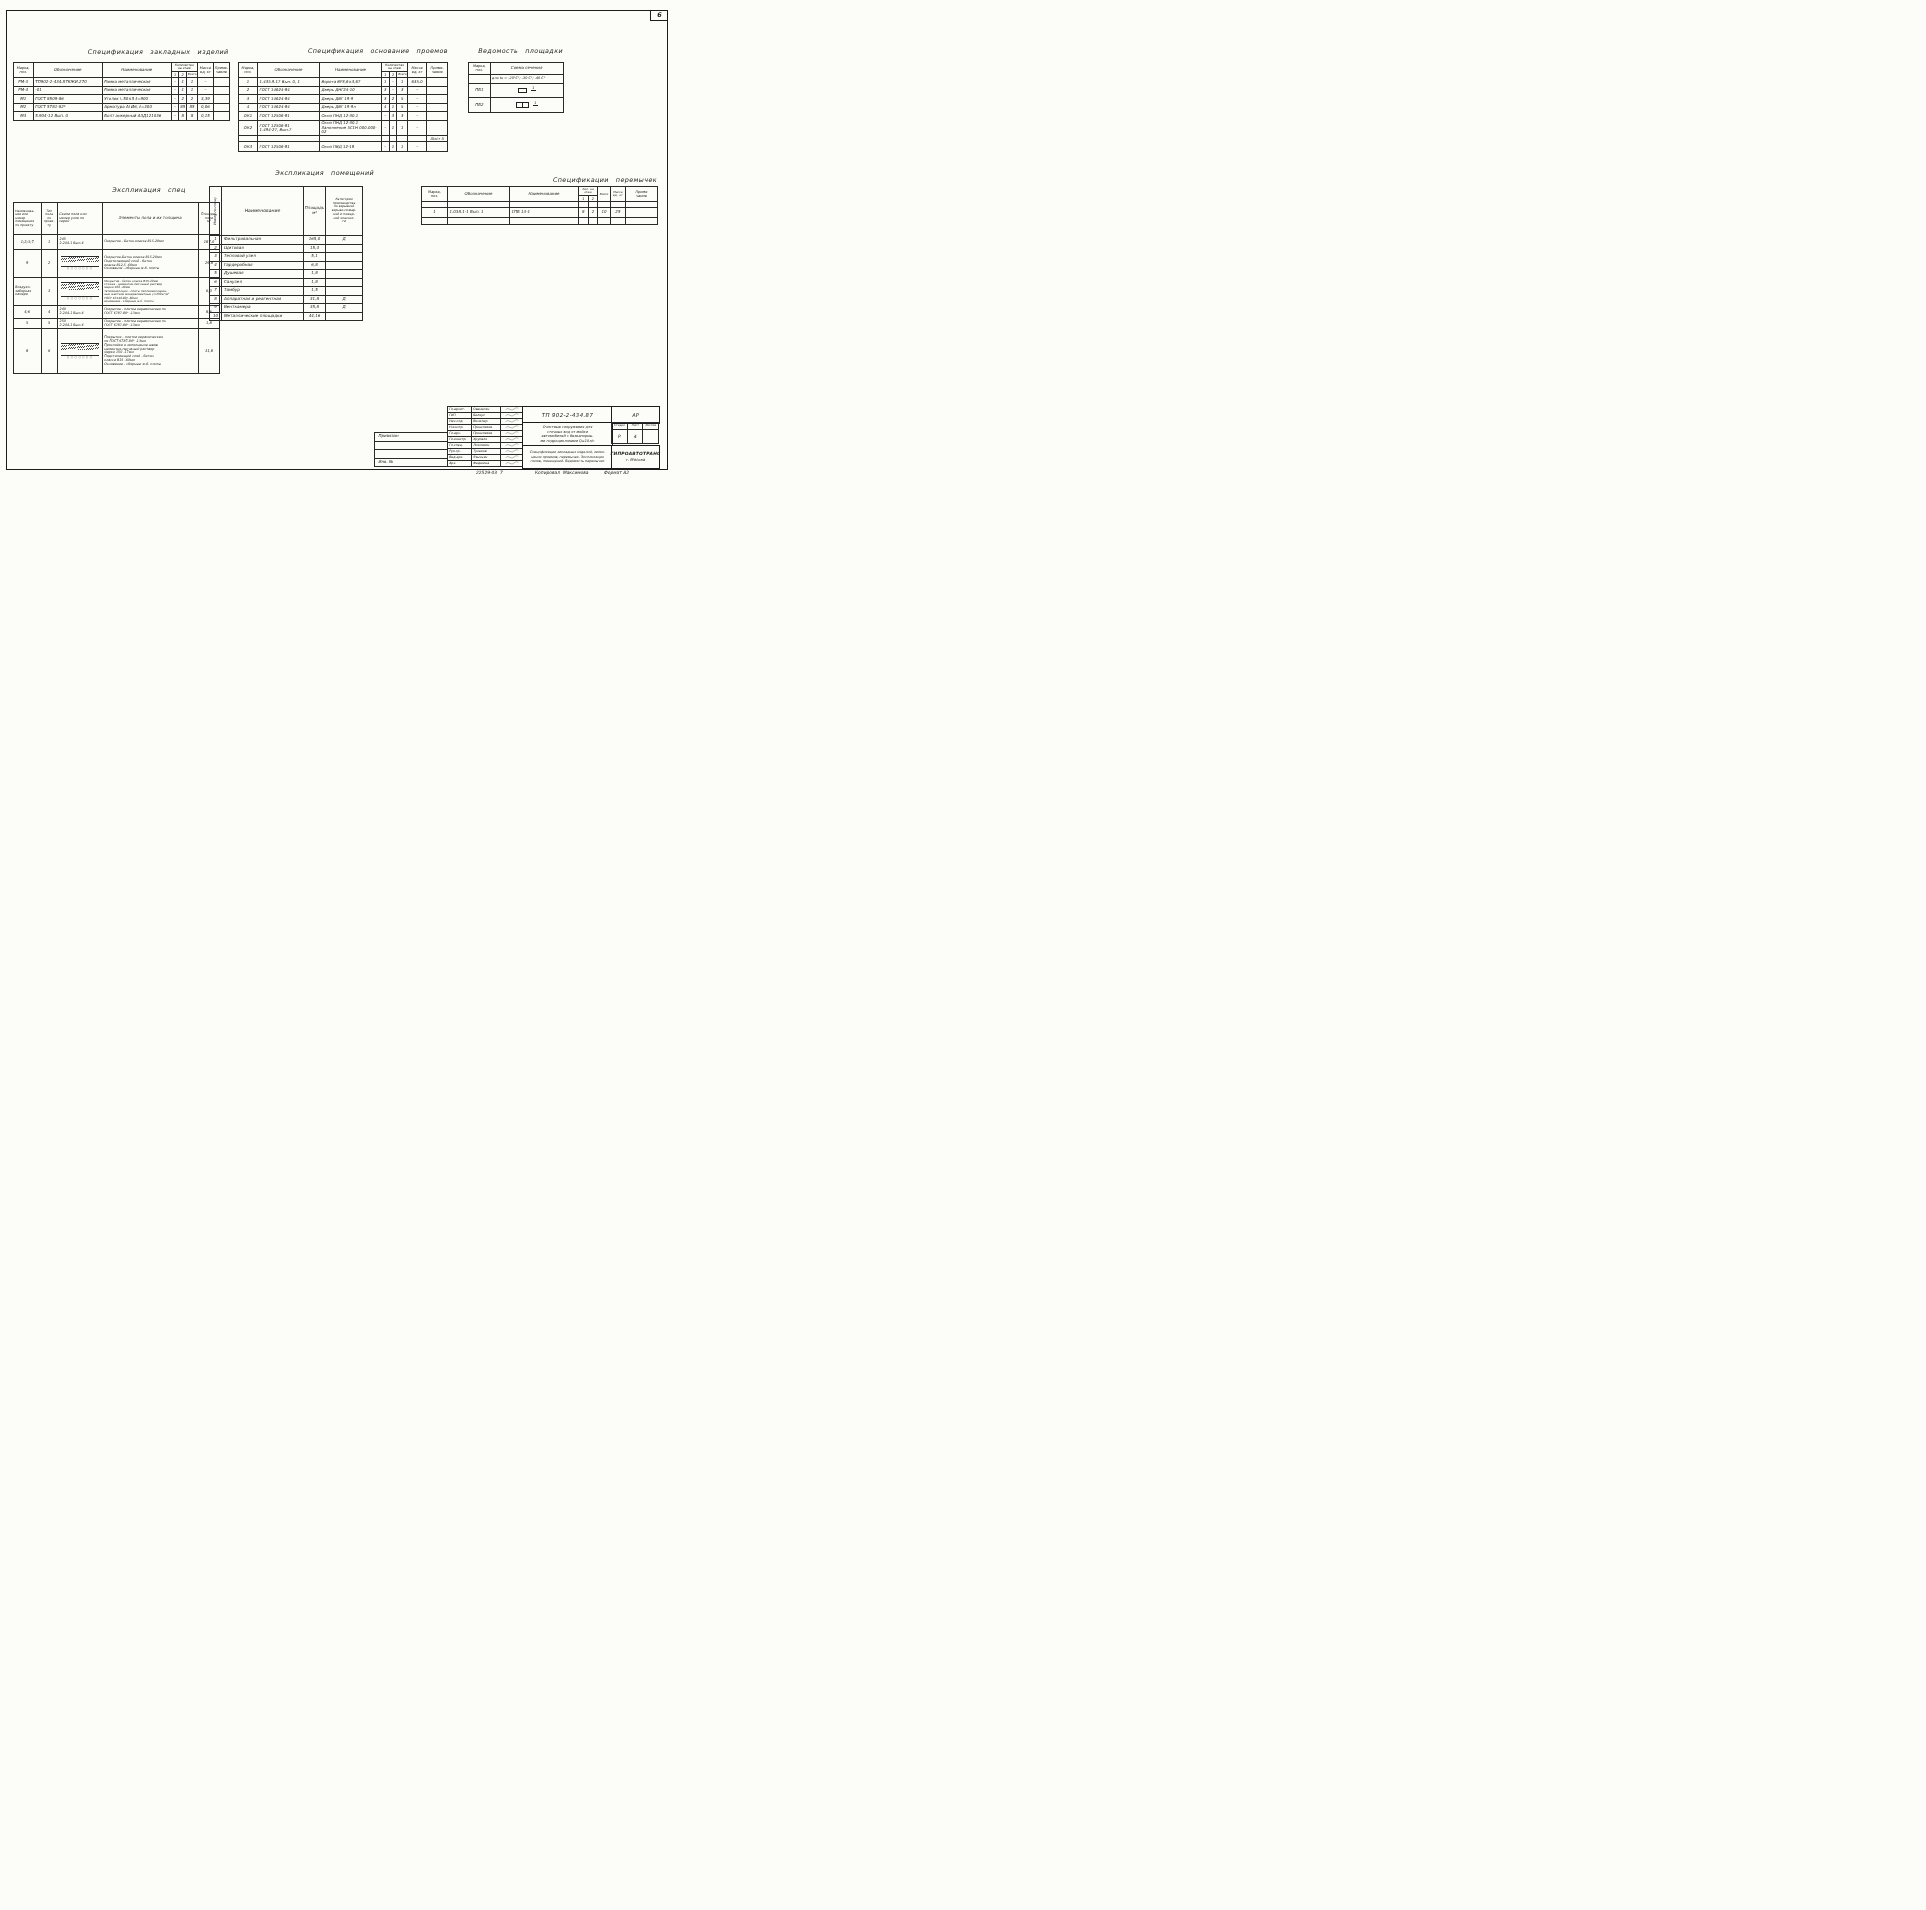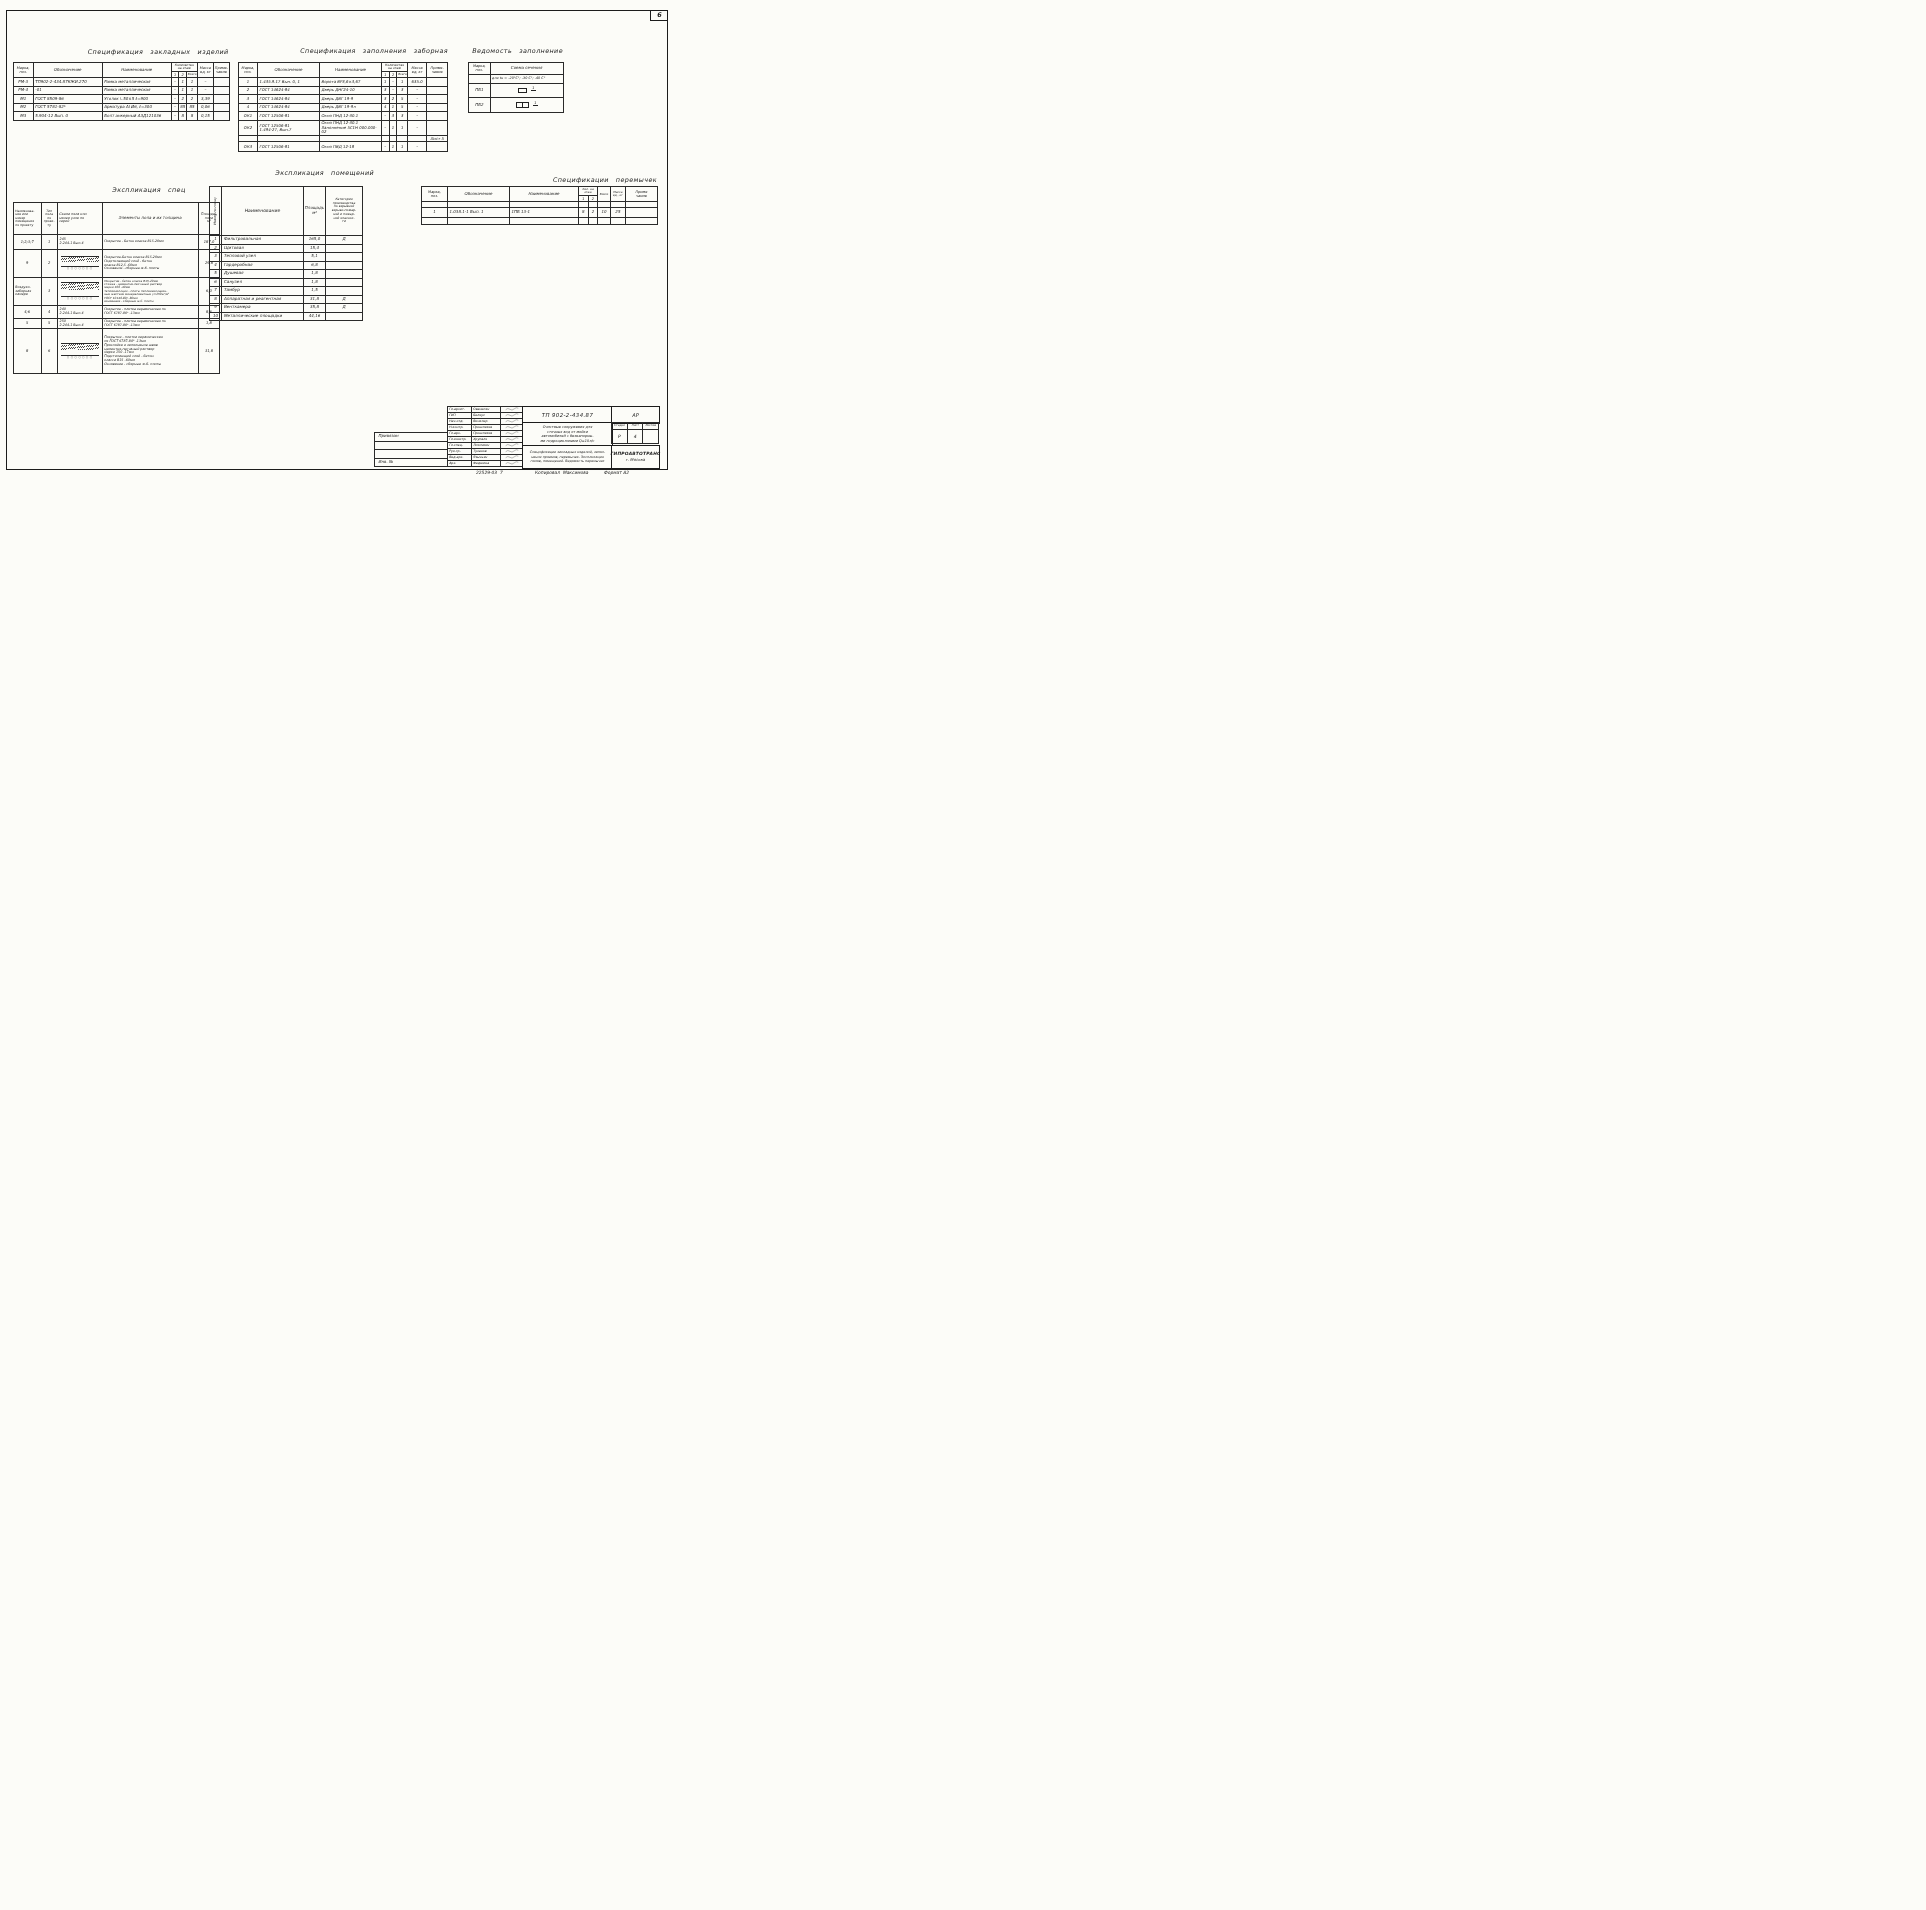--- a/index.html
+++ b/index.html
@@ -137,21 +137,21 @@
           <td class="pre nm">Болт анкерный АЗД121036</td>
           <td>–</td>
           <td>8</td>
           <td>8</td>
           <td>0,15</td>
           <td class="notecell"></td>
         </tr>
       </tbody>
   </table>
 
-  <div class="title" style="left:238px; top:47px; width:210px;">Спецификация заполнения заборная</div>
+  <div class="title" style="left:238px; top:47px; width:210px;">Спецификация основание проемов</div>
   <table class="tbl" id="t2" style="left:238px; top:62px; width:210px;">
     <colgroup>
         <col style="width:19px">
         <col style="width:62px">
         <col style="width:62px">
         <col style="width:7.7px">
         <col style="width:7.7px">
         <col style="width:10.8px">
         <col style="width:19px">
         <col style="width:21px">
@@ -262,21 +262,21 @@
           <td class="pre nm">Окно ПВД 12-18</td>
           <td>–</td>
           <td>1</td>
           <td>1</td>
           <td>–</td>
           <td class="notecell"></td>
         </tr>
       </tbody>
   </table>
 
-  <div class="title" style="left:468px; top:47px; width:95px;">Ведомость заполнение</div>
+  <div class="title" style="left:468px; top:47px; width:95px;">Ведомость площадки</div>
   <table class="tbl" id="t3" style="left:468px; top:62px; width:95px;">
     <colgroup>
         <col style="width:21.6px">
         <col style="width:73px">
       </colgroup>
     <tbody>
         <tr style="height:11.6px">
       <th class="pre">Марка,
 поз.</th>
       <th class="h10">Схема сечения</th>

